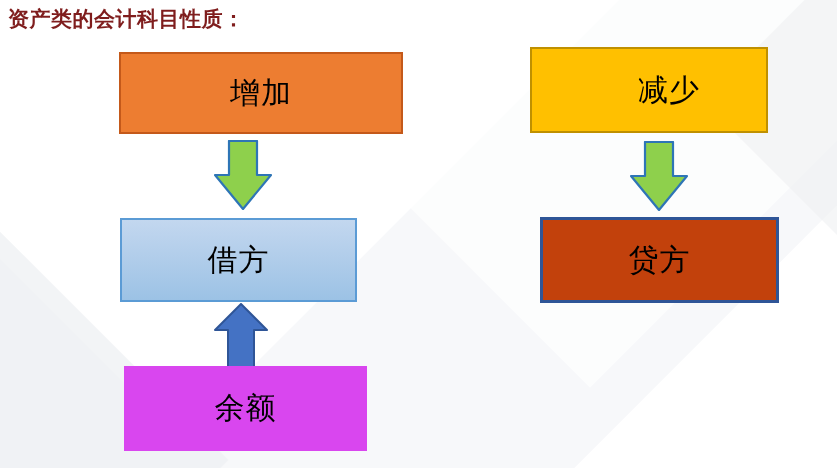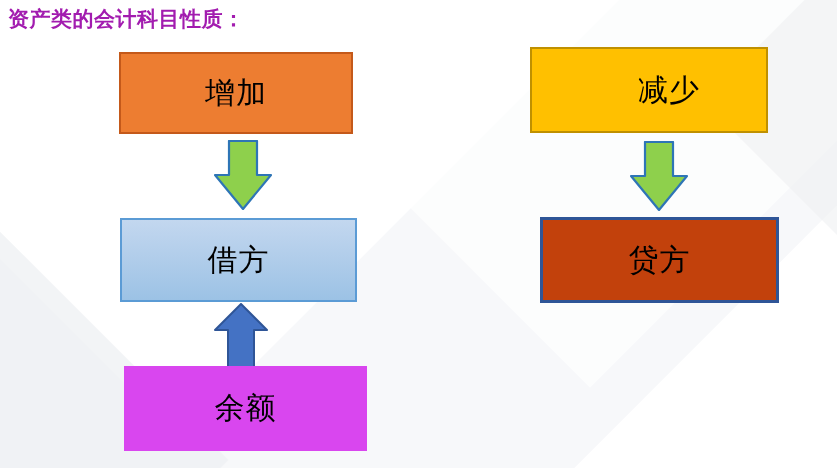--- a/index.html
+++ b/index.html
@@ -11,27 +11,27 @@
   
   .bg-shape{position:absolute;transform:rotate(45deg);pointer-events:none;}
   .bg-1{left:-180px;top:-430px;width:720px;height:720px;background:#ffffff;opacity:.92;}
   .bg-2{left:-170px;top:295px;width:330px;height:330px;background:#eef0f3;opacity:.75;}
   .bg-3{left:590px;top:300px;width:520px;height:520px;background:#ffffff;opacity:.95;}
   .bg-4{left:770px;top:-60px;width:220px;height:280px;background:#eef0f2;opacity:.6;}
   .bg-5{left:330px;top:-240px;width:520px;height:520px;background:#ffffff;opacity:.65;}
 
   .title{
     position:absolute;left:8px;top:5px;
-    font-size:21px;font-weight:700;color:#a21caf;letter-spacing:.5px;
+    font-size:21px;font-weight:700;color:#7f1d1d;letter-spacing:.5px;
   }
   .box{
     position:absolute;display:flex;align-items:center;justify-content:center;
     font-size:30px;color:#000;letter-spacing:1px;box-sizing:border-box;
   }
-  .box-increase{left:119px;top:52px;width:234px;height:82px;
+  .box-increase{left:119px;top:52px;width:284px;height:82px;
     background:#ED7D31;border:2px solid #C4591A;}
   .box-debit{left:120px;top:218px;width:237px;height:84px;
     background:linear-gradient(180deg,#c3d7ef 0%,#9cc2e5 100%);border:2px solid #5B9BD5;align-items:center;}
   .box-balance{left:124px;top:366px;width:243px;height:85px;
     background:#d946ef;border:1px solid #d946ef;}
   .box-decrease{left:530px;top:47px;width:238px;height:86px;
     background:#FFC000;border:2px solid #BF9000;padding-left:40px;}
   .box-credit{left:540px;top:217px;width:239px;height:86px;
     background:#c2410c;border:3px solid #2F5597;}
 

